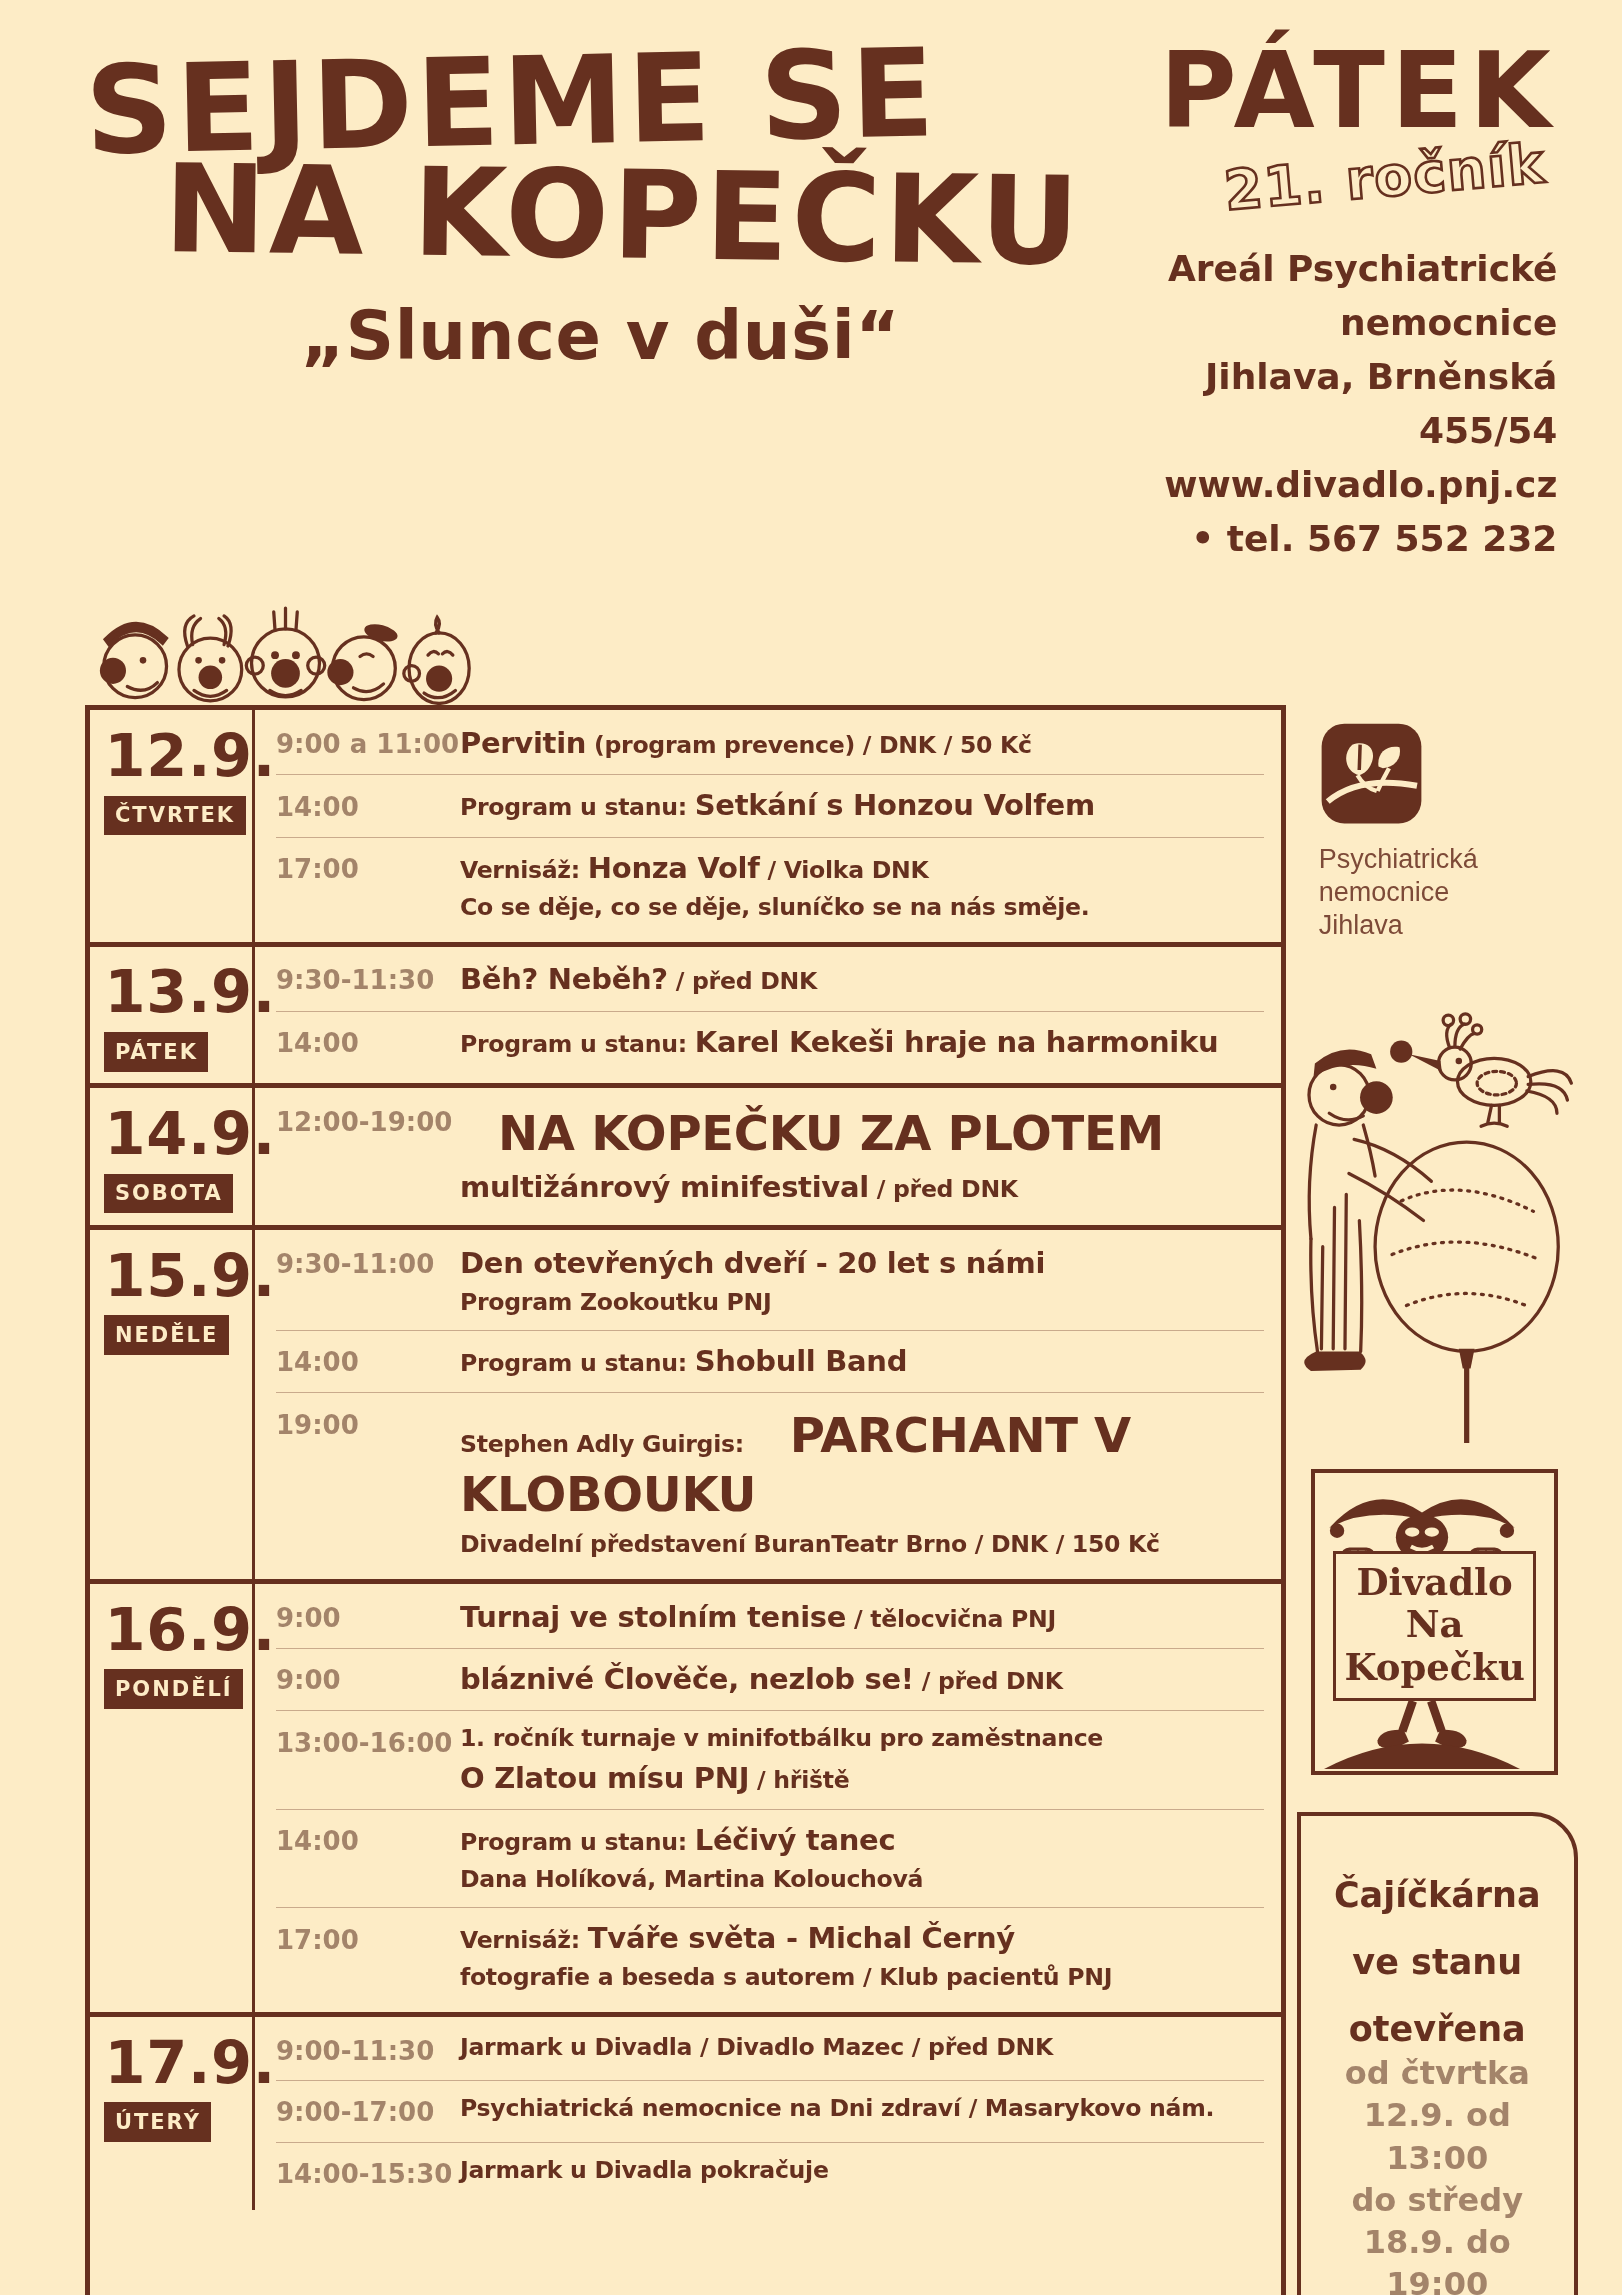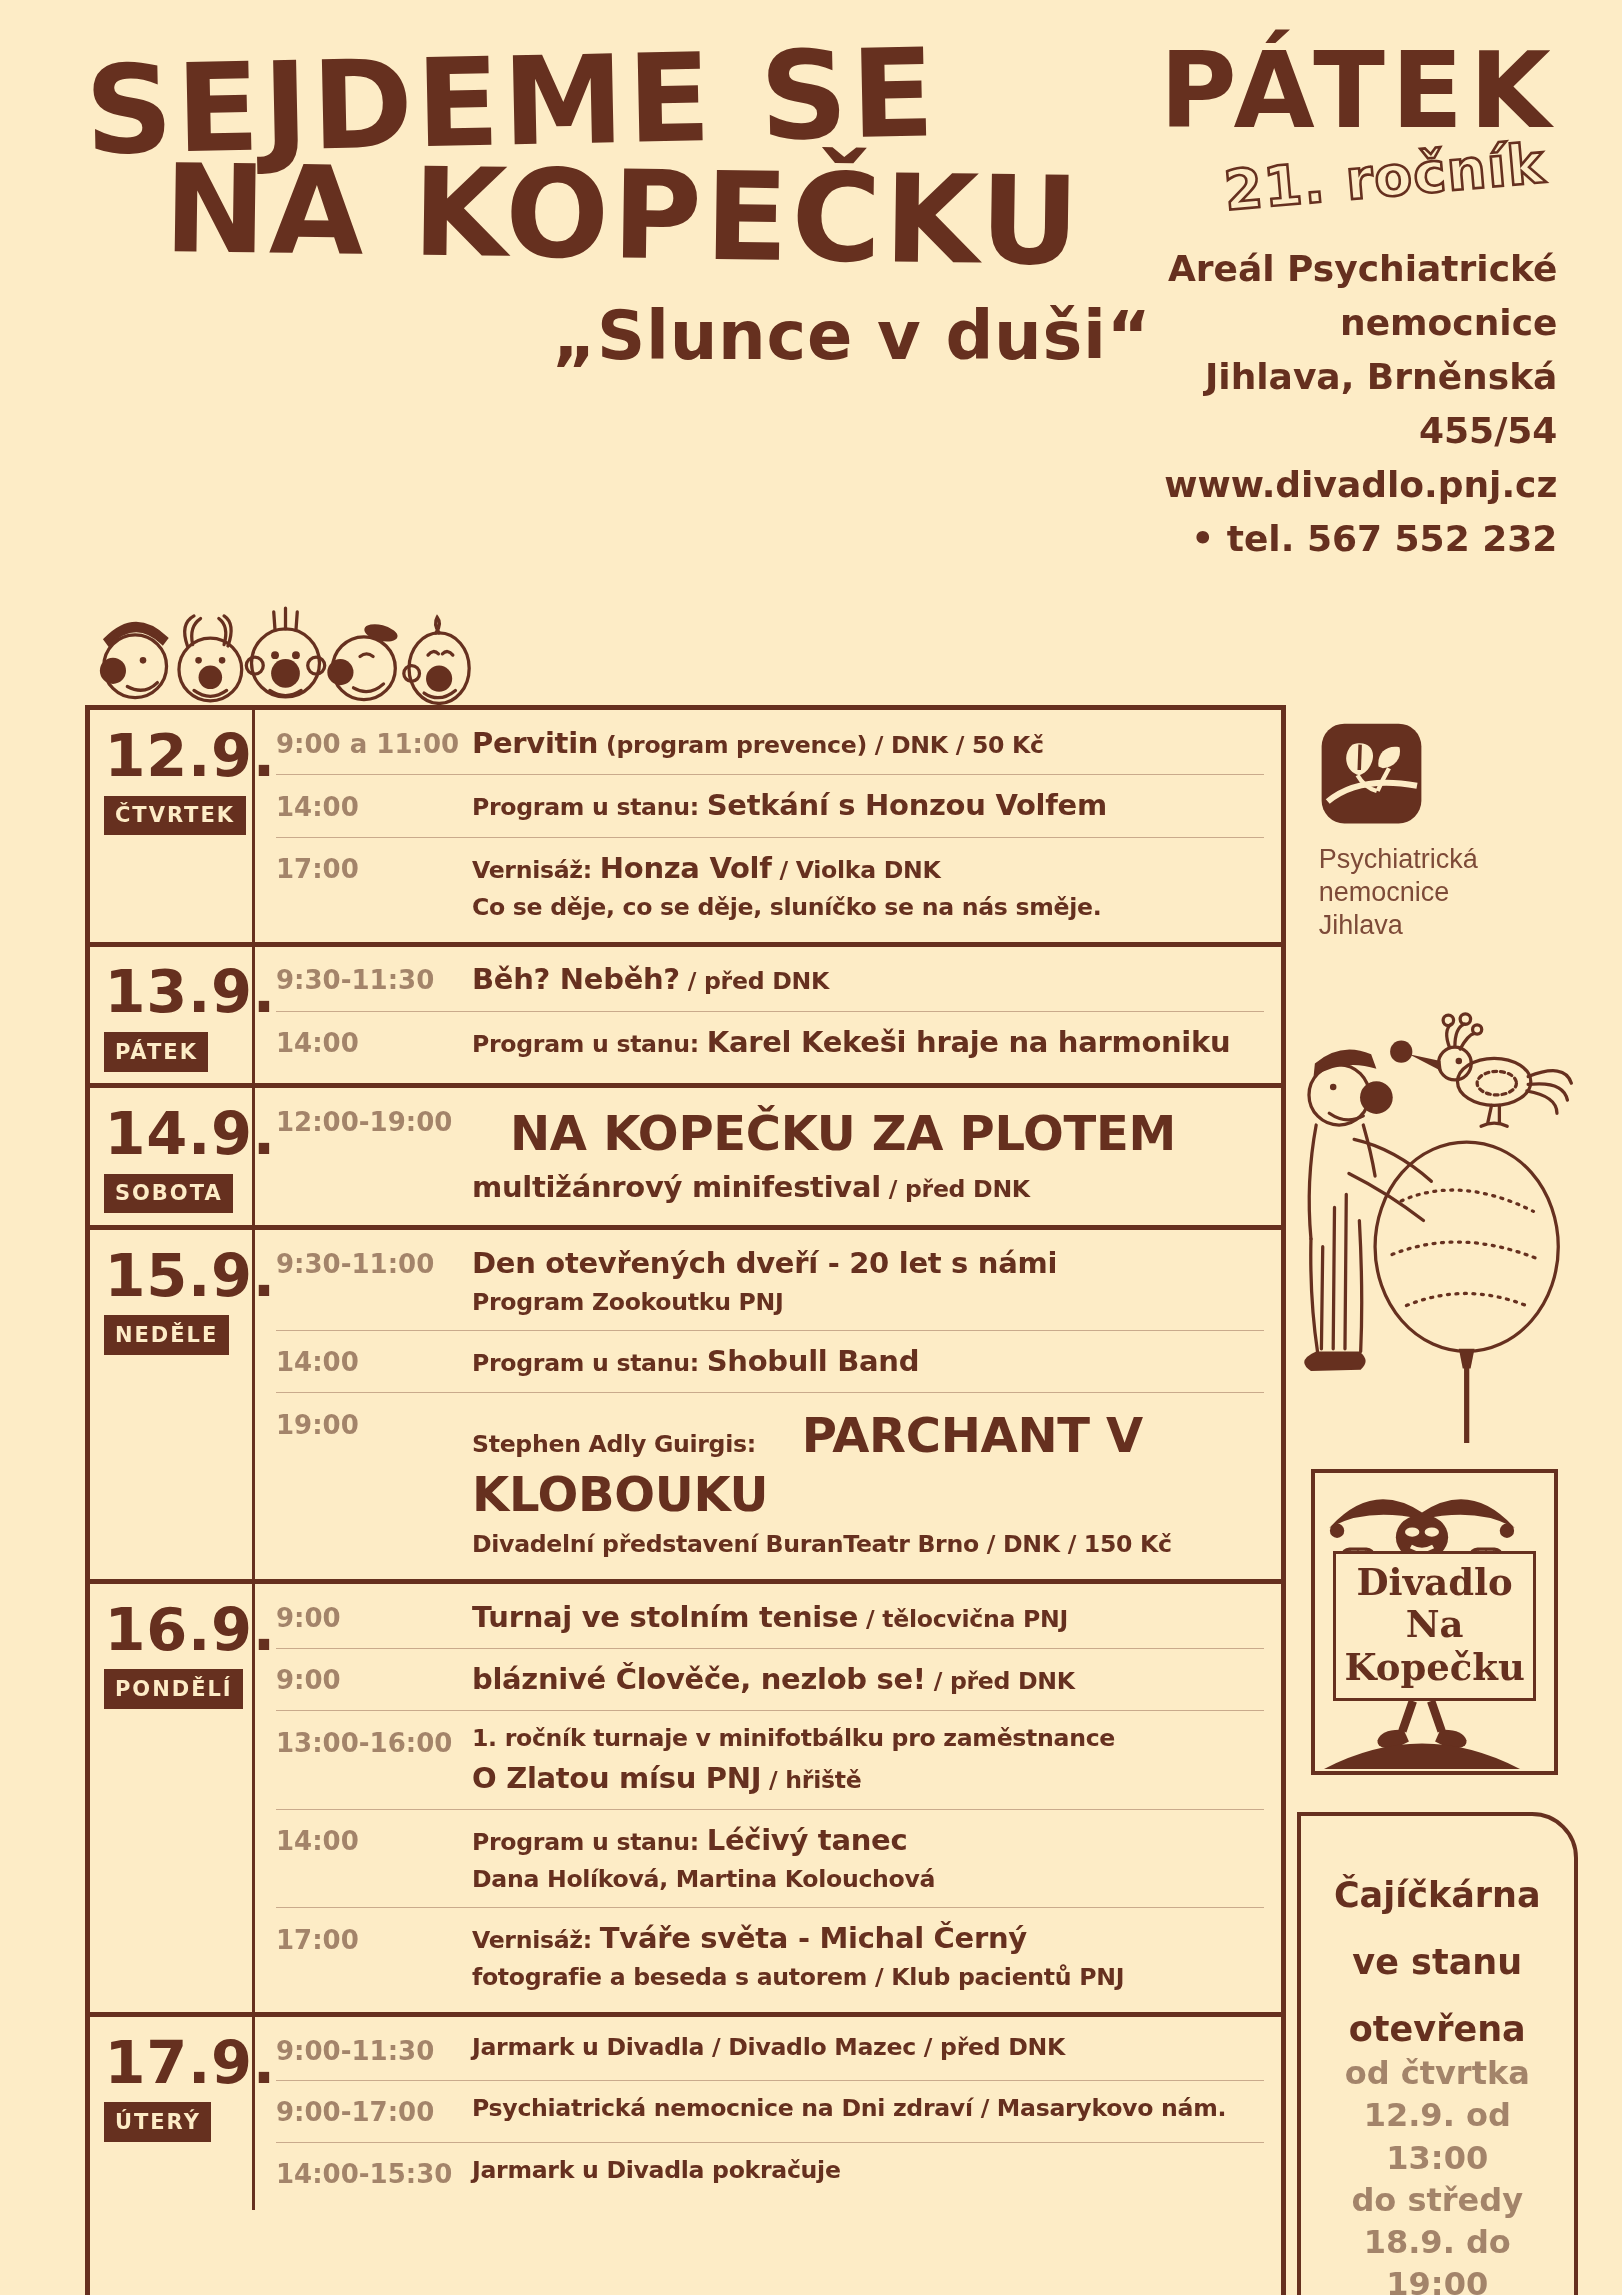--- a/index.html
+++ b/index.html
@@ -21,21 +21,21 @@
     padding:30px 46px 0 85px;
   }
   
   .header{display:grid;grid-template-columns:1fr 419px;column-gap:6.5px;}
   .title-block{padding-top:13px;}
   .title-l1,.title-l2{
     font-size:122px;font-weight:700;line-height:.95;letter-spacing:3.3px;
     transform:rotate(-1.2deg);
   }
   .title-l2{margin-left:79px;transform:rotate(.8deg);}
-  .motto{font-size:67px;font-weight:700;margin:22px 0 0 216px;letter-spacing:0.7px;text-align:right;}
+  .motto{font-size:67px;font-weight:700;margin:22px 0 0 216px;letter-spacing:0.7px;}
   .head-right{text-align:right;padding:9.2px 19.6px 0 0;}
   .month{font-size:105px;font-weight:700;letter-spacing:6.5px;line-height:1;}
   .year{font-size:119px;font-weight:700;letter-spacing:13px;line-height:1;margin-top:-3.9px;}
   .edition{
     font-size:55px;font-weight:700;color:var(--bg);
     -webkit-text-stroke:2.6px var(--ink);
     transform:rotate(-5deg);margin:3.9px 11.8px 0 0;letter-spacing:1.3px;
   }
   .address{margin-top:30px;font-size:36px;font-weight:700;line-height:1.5;}
   
@@ -46,21 +46,21 @@
   .day{display:grid;grid-template-columns:165px 1fr;border-top:5.9px solid var(--ink);}
   .day:first-child{border-top:none;}
   .datecell{border-right:3.9px solid var(--ink);padding:15.7px 0 11.8px 14.4px;}
   .date{font-size:59px;font-weight:700;line-height:1;letter-spacing:0.7px;}
   .daybox{
     display:inline-block;background:var(--ink);color:var(--bg);
     font-size:21px;font-weight:700;letter-spacing:2px;
     padding:7.9px 10.5px;margin-top:10.5px;
   }
   .events{padding:2.6px 17px 6.5px 21px;}
-  .event{display:grid;grid-template-columns:175px 1fr;column-gap:21px;padding:13px 0;}
+  .event{display:grid;grid-template-columns:175px 1fr;column-gap:9px;padding:13px 0;}
   .event + .event{border-top:1.3px solid rgba(102,48,31,.35);}
   .time{color:var(--muted);font-size:26px;font-weight:700;white-space:nowrap;padding-top:3.3px;line-height:1.2;}
   .l1{line-height:1.22;letter-spacing:-0.3px;}
   .l2{margin-top:6.5px;font-size:23.6px;font-weight:700;line-height:1.25;letter-spacing:-0.3px;}
   .t-med{font-size:23.6px;font-weight:700;}
   .t-big{font-size:29px;font-weight:700;}
   .t-xbig{font-size:48px;font-weight:700;margin-left:38px;}
   
   .sidebar{display:flex;flex-direction:column;padding-top:15.7px;}
   .pnj-logo{margin-left:15.7px;}

